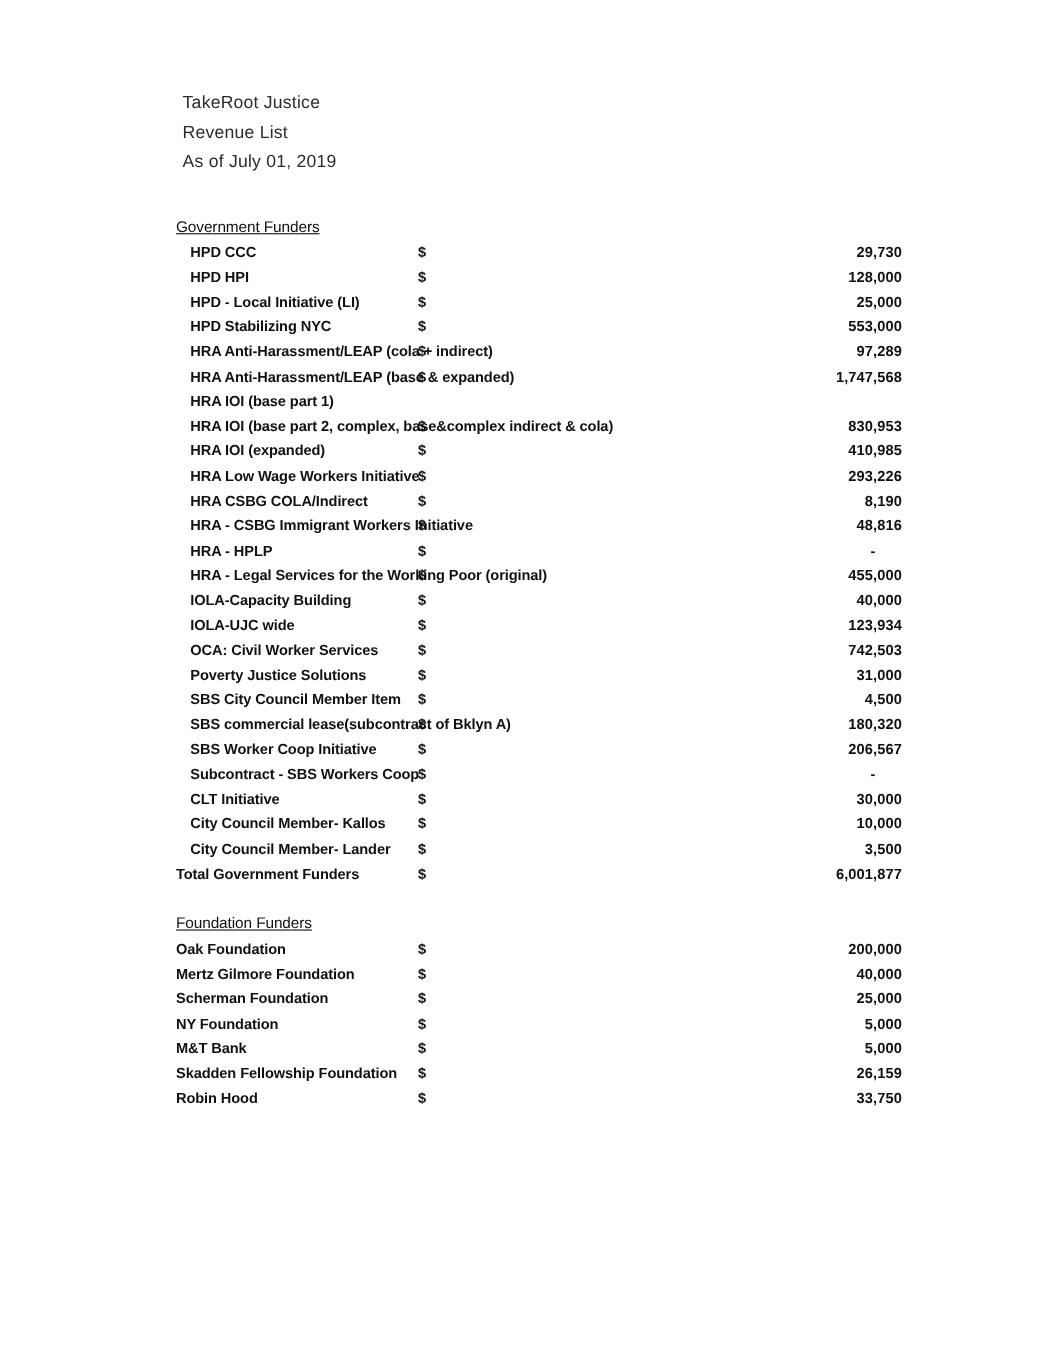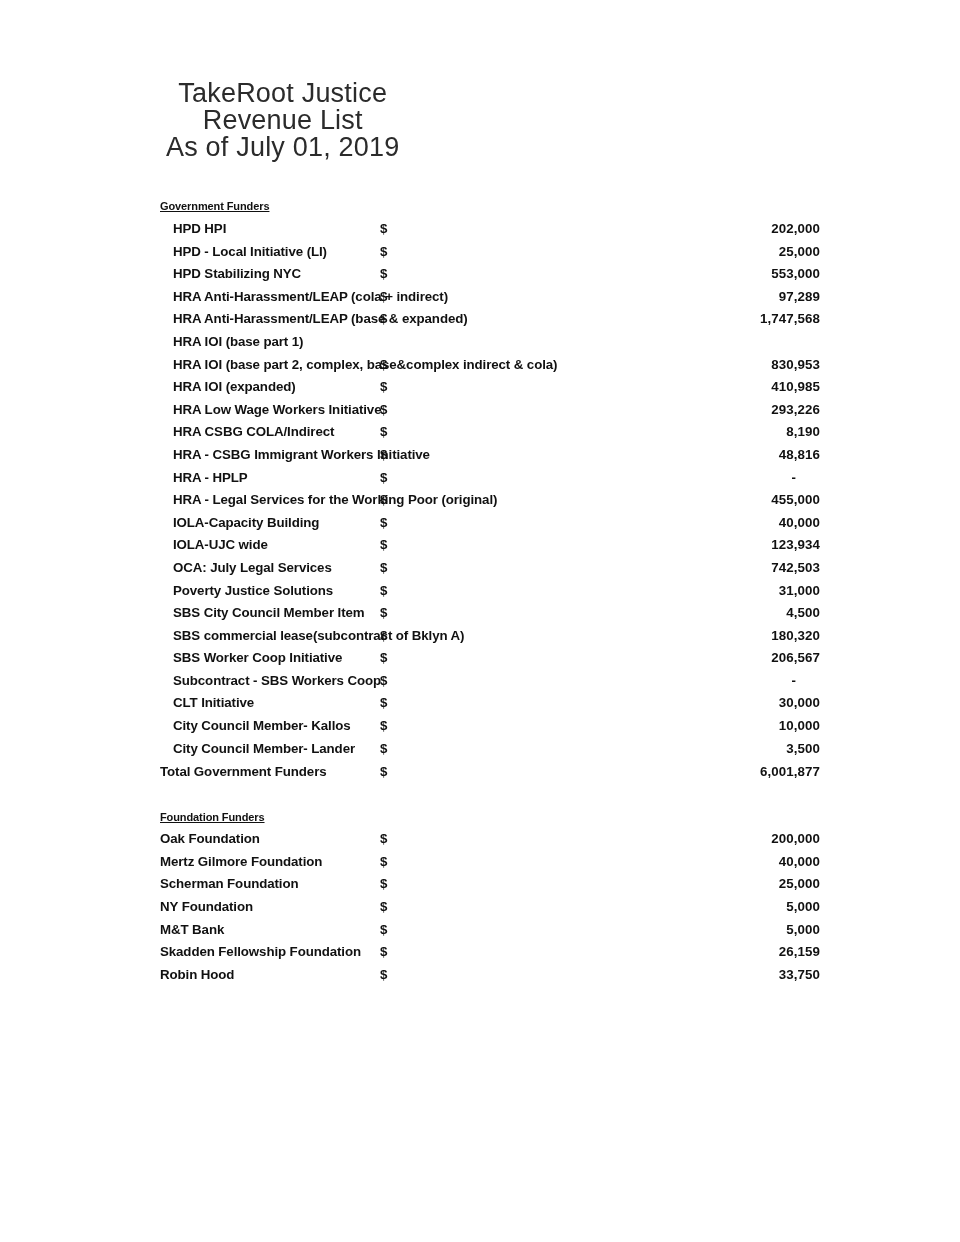--- a/index.html
+++ b/index.html
@@ -20,26 +20,25 @@
     left: 0;
     top: 0;
     width: 960px;
     height: 1242px;
     background: #ffffff;
   }
   .doc-header {
     position: absolute;
     left: 166px;
     top: 80px;
-    font-size: 27px;
+    font-size: 16px;
     line-height: 27px;
     color: #2b2b2b;
     font-family: "Liberation Sans", sans-serif;
     letter-spacing: 0.2px;
-    text-align: center;
   }
   .doc-header div {
     white-space: nowrap;
   }
   .sheet {
     position: absolute;
     left: 160px;
     top: 195px;
     width: 660px;
     font-size: 13.5px;
@@ -76,23 +75,23 @@
   }
   td.amt {
     width: 160px;
     text-align: right;
     font-weight: bold;
     font-size: 13.3px;
     padding-right: 10px;
     letter-spacing: 0.1px;
   }
   .section-head {
-    font-weight: bold;
+    font-weight: normal;
     text-decoration: underline;
-    font-size: 11px;
+    font-size: 14px;
   }
   tr.section td {
     height: 23px;
   }
   tr.spacer td {
     height: 22px;
   }
   tr.total td {
     height: 23px;
     margin-top: 19px;
@@ -109,23 +108,28 @@
     <div>As of July 01, 2019</div>
   </div>
 
   <div class="sheet">
     <table class="rev">
       <tbody id="rev-body">
           <tr class="section">
             <td class="label" colspan="3"><span class="section-head">Government Funders</span></td>
           </tr>
           <tr>
+            <td class="label indent">HPD CCC</td>
+            <td class="cur">$</td>
+            <td class="amt">29,730</td>
+          </tr>
+          <tr>
             <td class="label indent">HPD HPI</td>
             <td class="cur">$</td>
-            <td class="amt">202,000</td>
+            <td class="amt">128,000</td>
           </tr>
           <tr>
             <td class="label indent">HPD - Local Initiative (LI)</td>
             <td class="cur">$</td>
             <td class="amt">25,000</td>
           </tr>
           <tr>
             <td class="label indent">HPD Stabilizing NYC</td>
             <td class="cur">$</td>
             <td class="amt">553,000</td>
@@ -184,21 +188,21 @@
             <td class="label indent">IOLA-Capacity Building</td>
             <td class="cur">$</td>
             <td class="amt">40,000</td>
           </tr>
           <tr>
             <td class="label indent">IOLA-UJC wide</td>
             <td class="cur">$</td>
             <td class="amt">123,934</td>
           </tr>
           <tr>
-            <td class="label indent">OCA: July Legal Services</td>
+            <td class="label indent">OCA: Civil Worker Services</td>
             <td class="cur">$</td>
             <td class="amt">742,503</td>
           </tr>
           <tr>
             <td class="label indent">Poverty Justice Solutions</td>
             <td class="cur">$</td>
             <td class="amt">31,000</td>
           </tr>
           <tr>
             <td class="label indent">SBS City Council Member Item</td>

